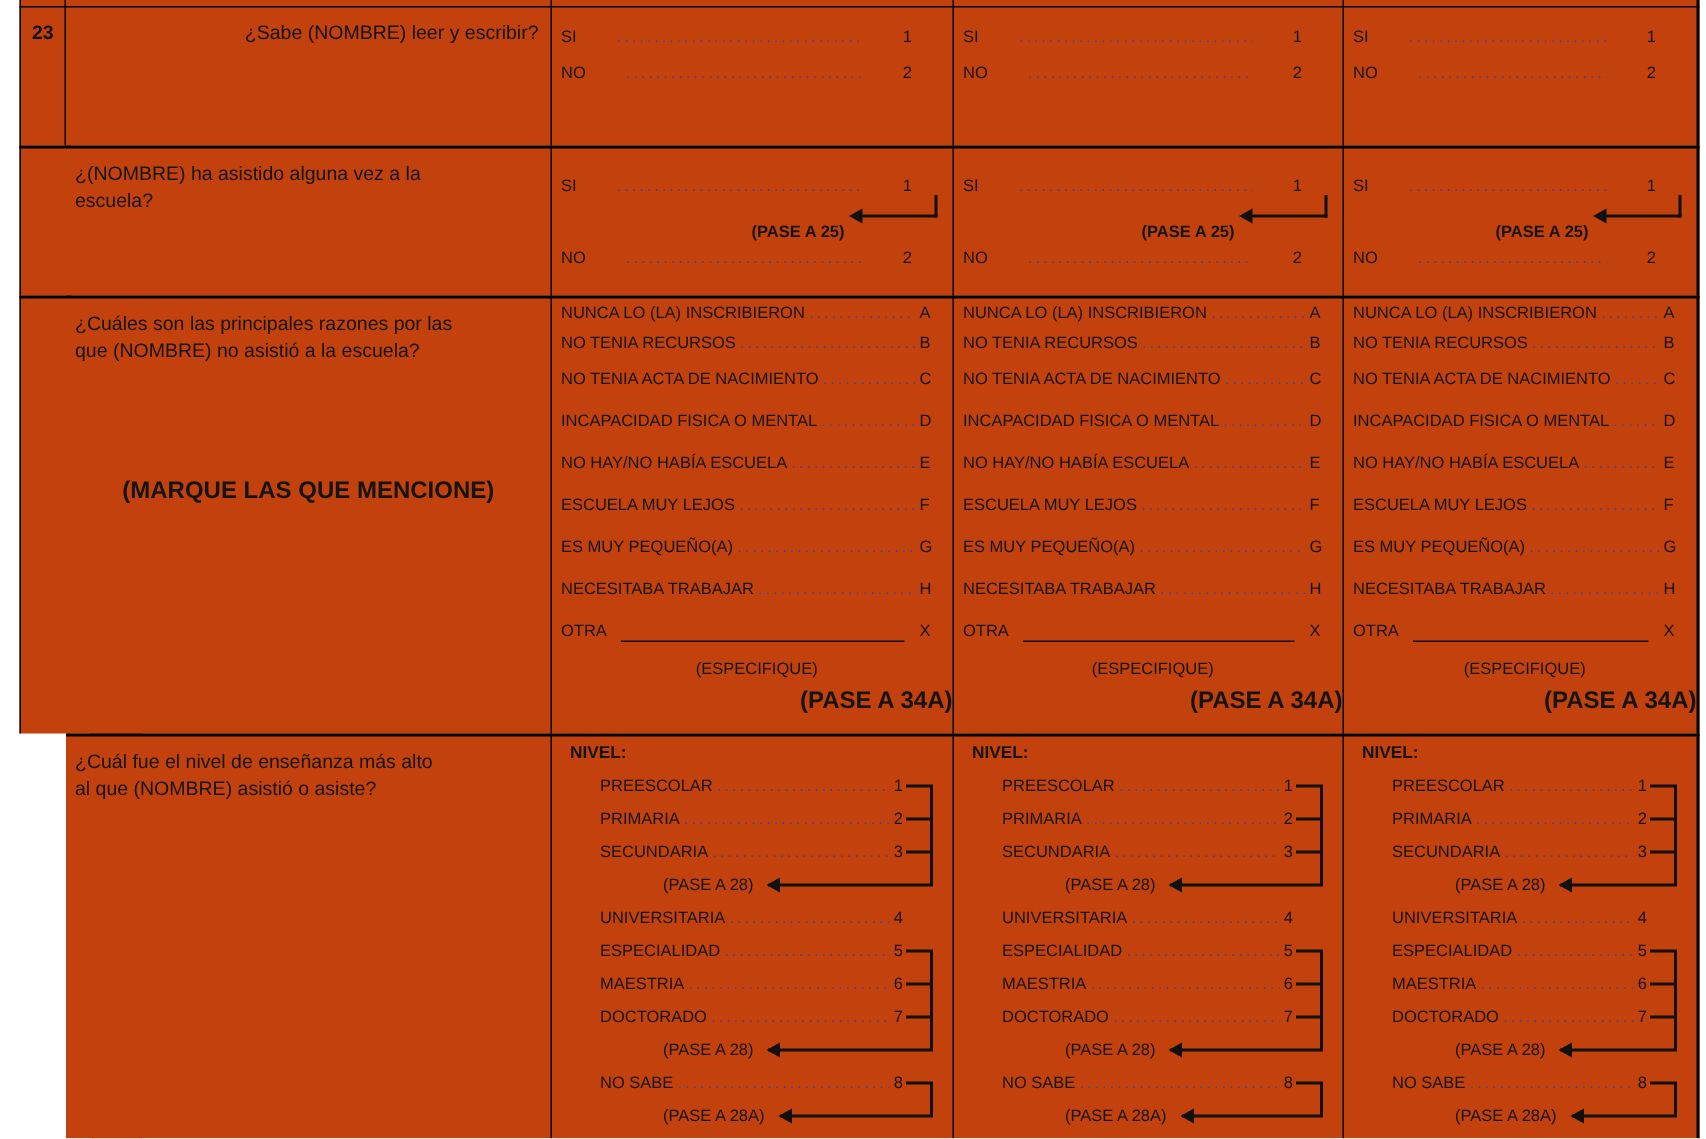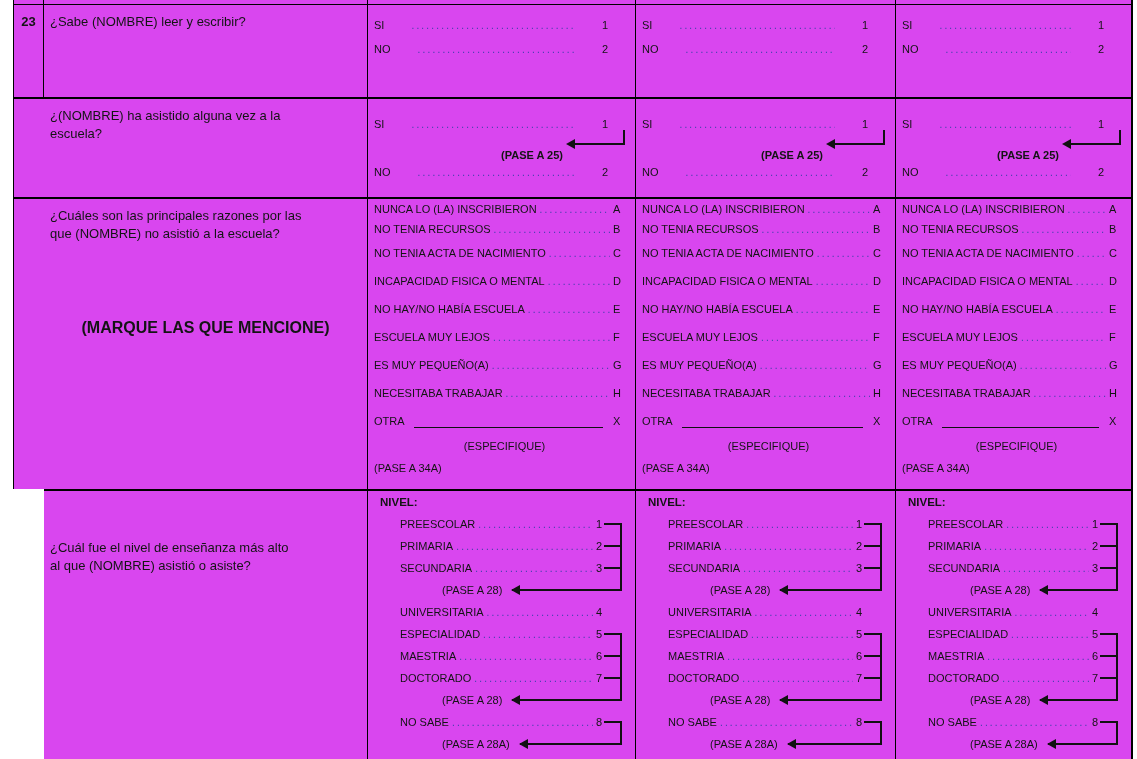--- a/index.html
+++ b/index.html
@@ -1,33 +1,33 @@
 <!DOCTYPE html>
 <html style="--highlight: #a9c6e4; --dots: #3a43a8; --ink: #141414;"><head>
 <meta charset="utf-8">
 <style>
   html,body{margin:0;padding:0;background:#fff;}
   .sheet{position:relative;width:1137px;height:759px;background:#fff;overflow:hidden;
          font-family:"Liberation Sans","DejaVu Sans",sans-serif;color:var(--ink,#141414);}
   .grid{position:absolute;left:13px;top:0;display:grid;
         grid-template-columns:31px 324px 268px 260px 237px;
         grid-template-rows:4px 93px 100px 292px 270px;}
-  .cell{box-sizing:border-box;border-right:1px solid #000;background:#d946ef;overflow:hidden;}
+  .cell{box-sizing:border-box;border-right:1px solid #000;background:#c2410c;overflow:hidden;}
   .col-first{border-left:1px solid #000;}
   .col-last{border-right-width:2px;}
-  .bt1{border-top:1px solid #000;}
+  .bt1{border-top:1px solid #000;text-align:right;}
   .bt2{border-top:2px solid #000;padding-left:32px;}
   
   .c-num{text-align:center;font-weight:700;font-size:13px;padding-top:9px;}
   .c-num.pt3{padding-top:3px;margin-left:48px;}
   .hl{background:var(--highlight,#a9c6e4);padding:1px 3px;}
   
   .c-q{position:relative;padding:8px 8px 0 6px;font-size:13px;line-height:1.4;}
   .qtext{letter-spacing:0;}
-  .w24{max-width:258px;} .w24a{max-width:276px;} .w25{max-width:252px;margin-top:40px;}
+  .w24{max-width:258px;} .w24a{max-width:276px;} .w25{max-width:252px;}
   .instr{position:absolute;left:0;right:0;top:118px;text-align:center;font-weight:700;font-size:16px;}
   
   .resp{position:relative;padding:0 0 0 6px;font-size:11px;}
   .opt-row{display:flex;align-items:baseline;position:relative;}
   .lbl{white-space:nowrap;}
   .leader{flex:1;overflow:hidden;white-space:nowrap;margin:0 3px;
           color:var(--dots,#3a43a8);letter-spacing:2.2px;font-size:10px;}
   .leader::after{content:"..............................................................................................................";}
   .code{white-space:nowrap;}
   .codeN{margin-right:27px;}
@@ -44,21 +44,21 @@
   .ah{position:absolute;width:0;height:0;border-top:5px solid transparent;
       border-bottom:5px solid transparent;border-right:9px solid #111;left:-2px;}
   .hook24 .ah{bottom:-6px;}
   
   .r24a{height:28px;line-height:28px;}
   .t-sm{height:20px;line-height:20px;}
   .uline{display:none;position:absolute;left:40px;right:32px;bottom:7px;border-bottom:1.5px solid #111;}
   .t-other .uline{display:block;}
   .t-other .leader{visibility:hidden;}
   .specify{height:22px;line-height:22px;text-align:center;font-size:11px;}
-  .skip34{height:22px;line-height:22px;text-align:left;font-size:11px;font-weight:400;}
+  .skip34{height:22px;line-height:22px;text-align:right;font-size:16px;font-weight:700;}
   
   .r25{height:22px;line-height:22px;padding-left:26px;}
   .t-header{padding-left:6px;font-weight:700;font-size:11.5px;text-align:center;}
   .stub{display:none;position:absolute;right:13px;top:10px;width:18px;height:0;border-top:2px solid #111;}
   .t-stub .stub{display:block;}
   .arrow{display:none;position:relative;flex:1;height:0;border-top:2px solid #111;
          margin:0 13px 0 10px;align-self:center;}
   .arrow .ah{top:-6px;left:-1px;}
   .t-skip-long,.t-skip-short{padding-left:68px;}
   .t-skip-long .lbl,.t-skip-short .lbl{font-weight:400;}

